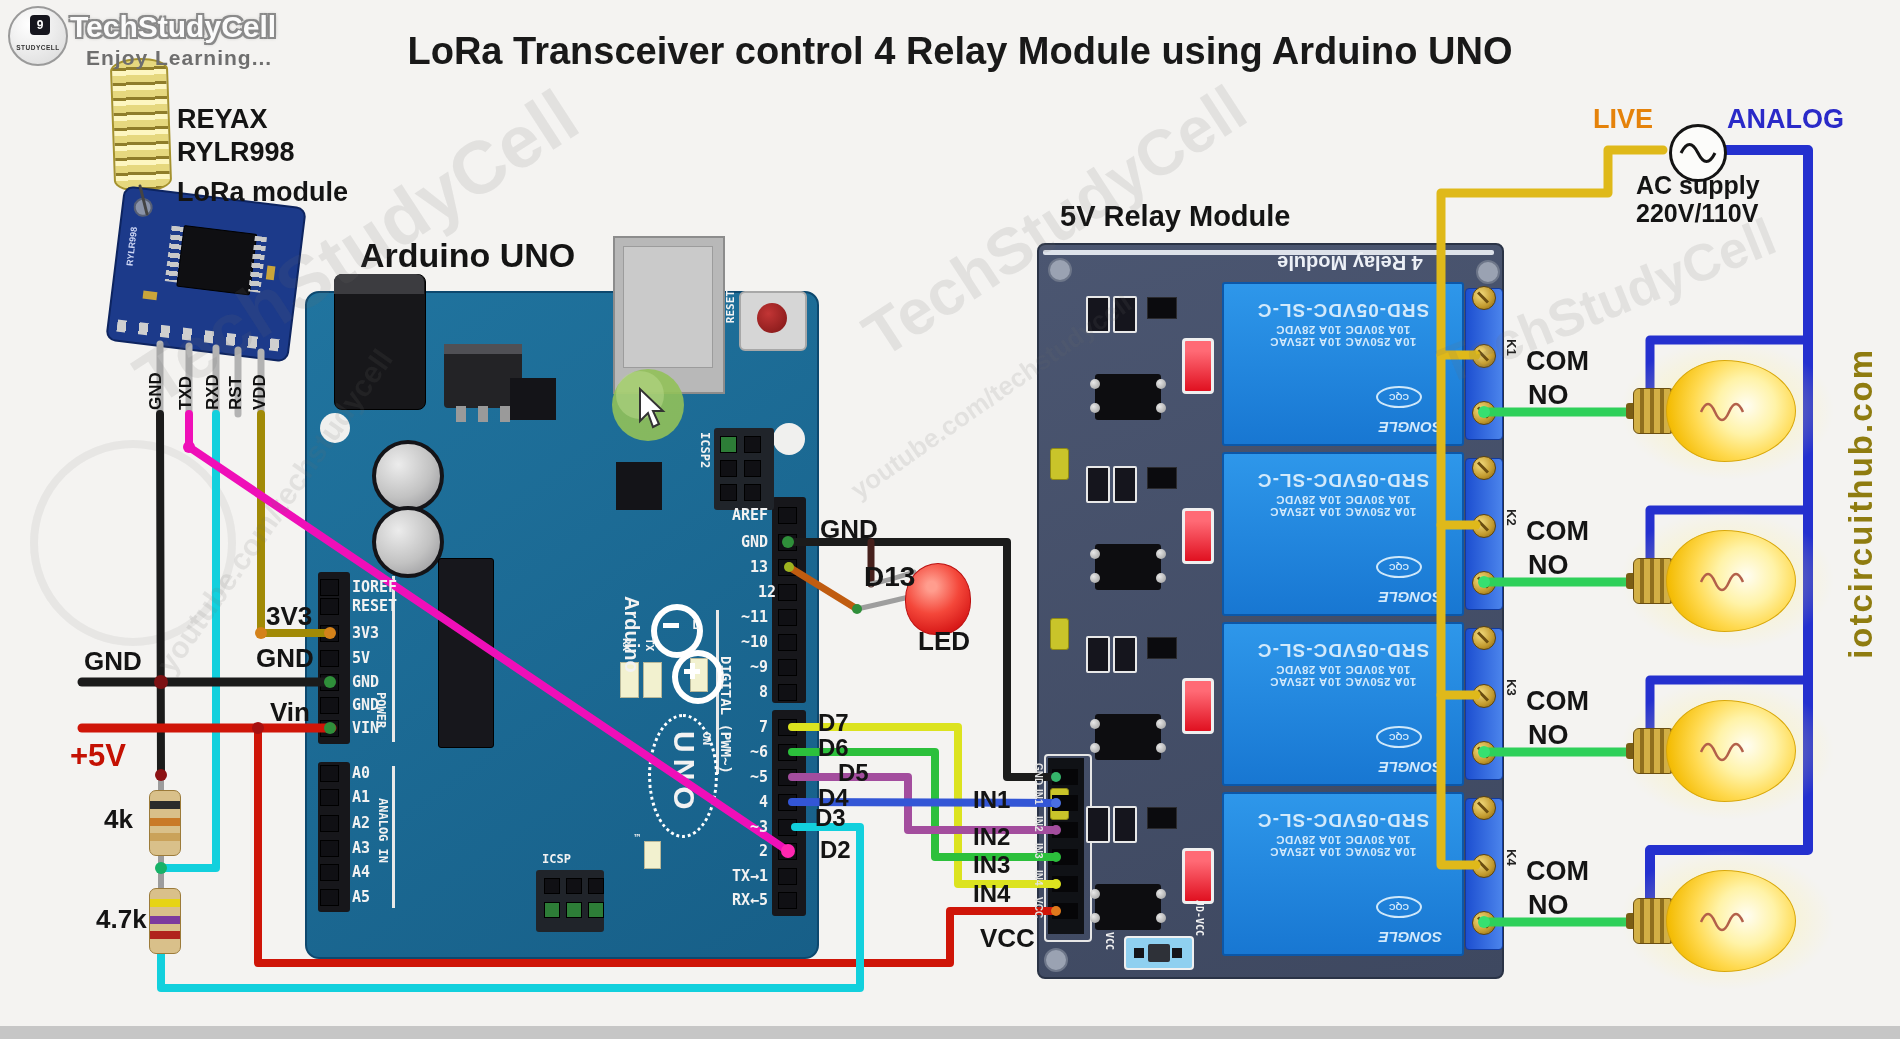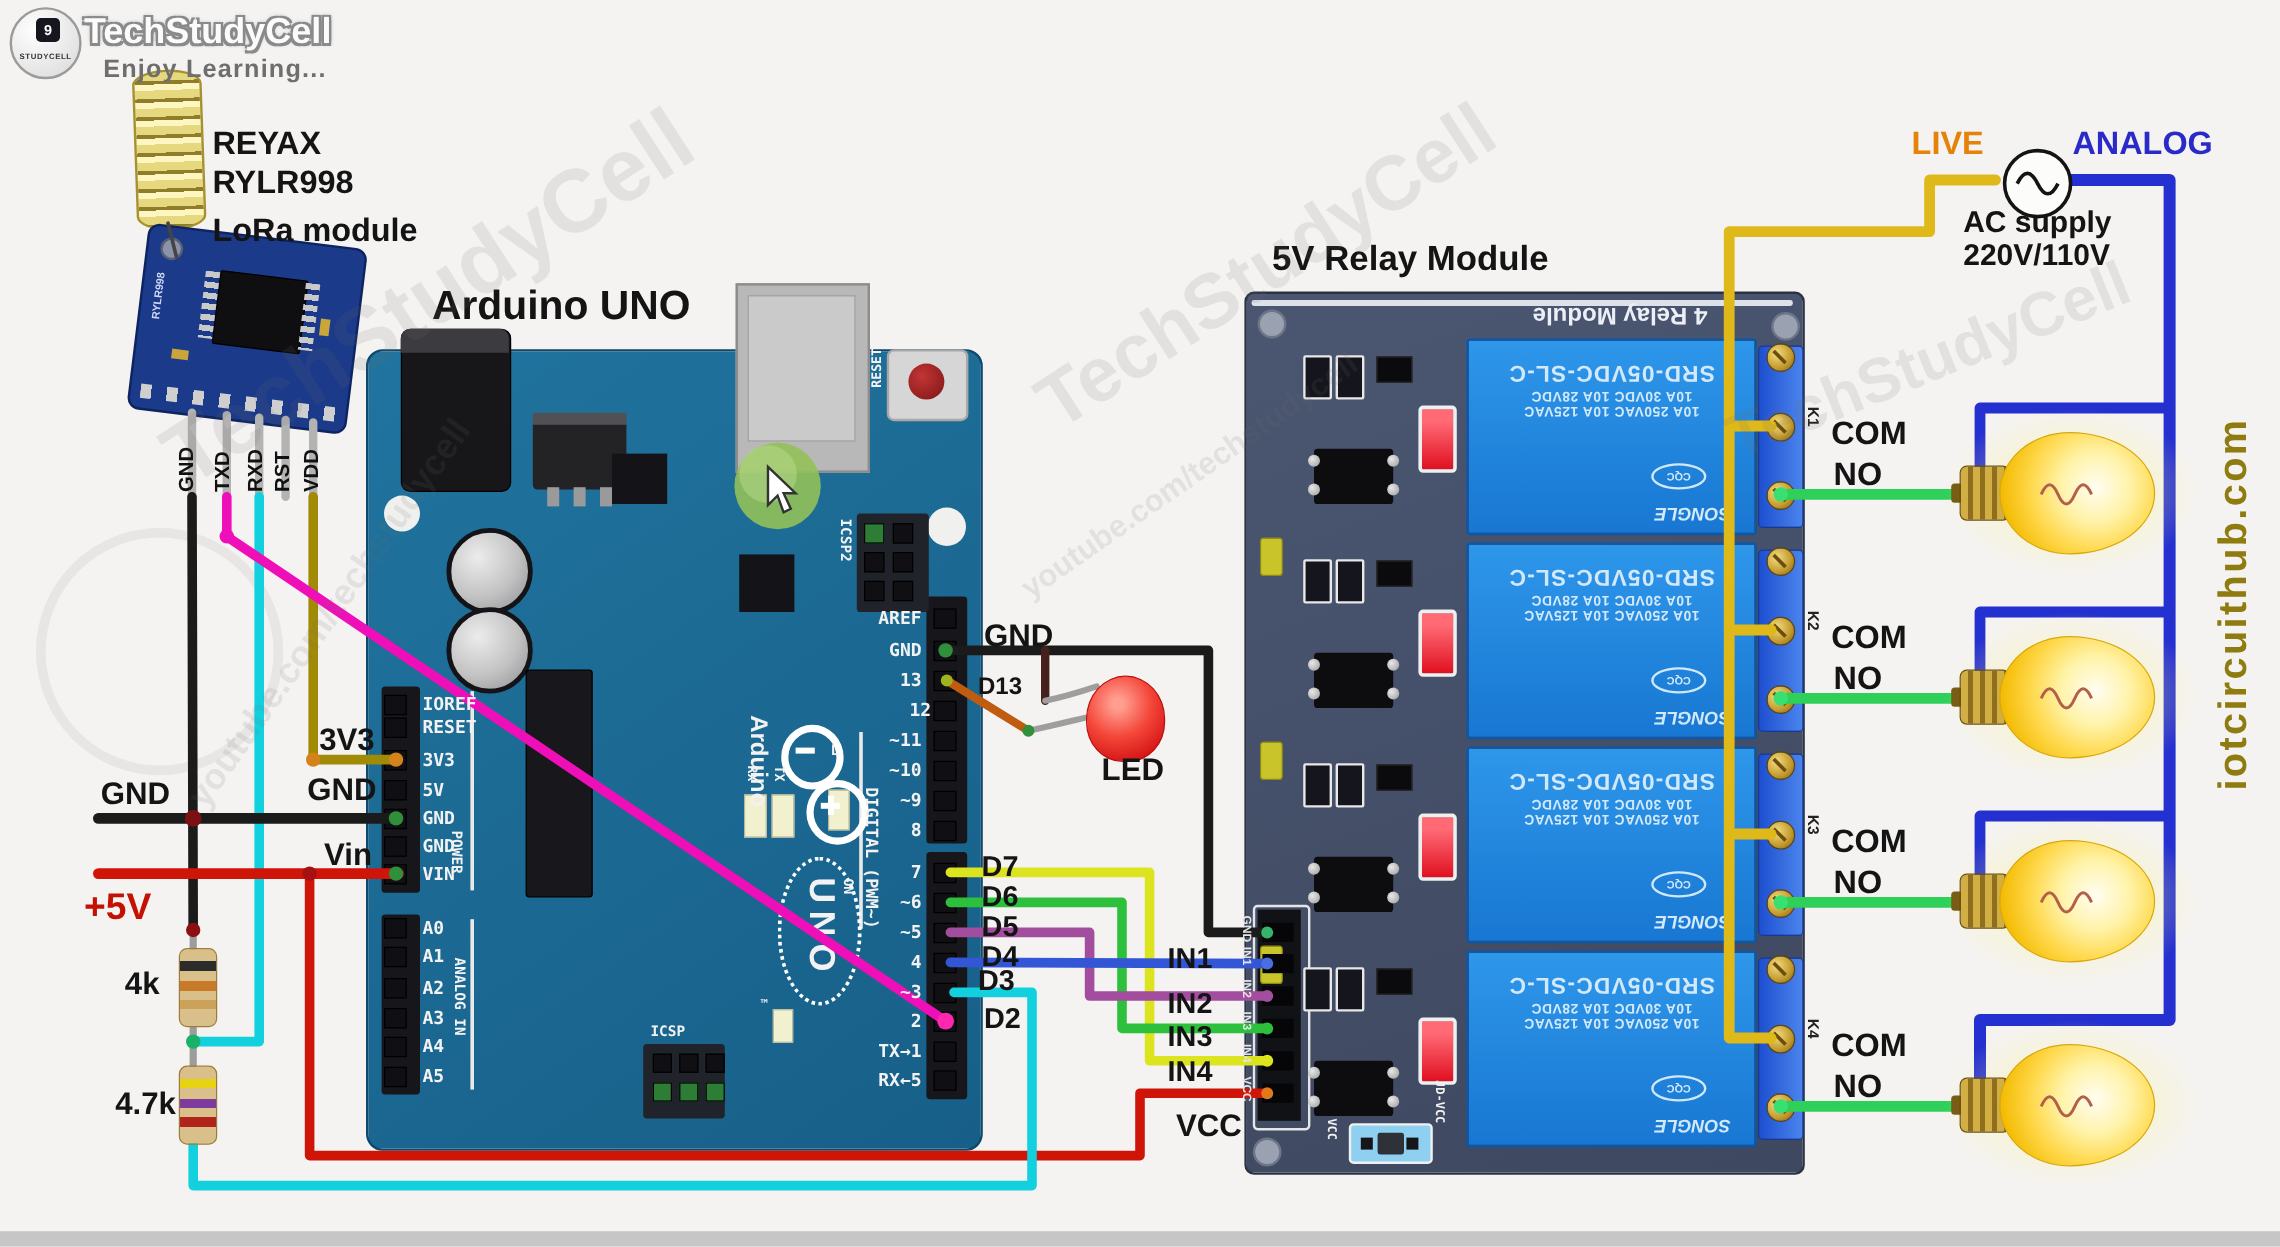--- a/index.html
+++ b/index.html
@@ -29,20 +29,21 @@
 
   <div class="abs" style="left:8px;top:6px;width:56px;height:56px;border-radius:50%;border:2px solid #9a9a9a;
               background:radial-gradient(circle at 35% 30%,#ffffff,#d8d8d8);z-index:3;">
     <div class="abs" style="left:20px;top:7px;width:20px;height:20px;background:#16161e;border-radius:4px;
                 color:#fff;font-size:12px;font-weight:bold;text-align:center;line-height:20px;">9</div>
     <div class="abs" style="left:0;top:36px;width:56px;text-align:center;font-size:6.5px;font-weight:bold;color:#333;letter-spacing:.5px;">STUDYCELL</div>
   </div>
   <div class="abs" style="left:70px;top:10px;font-size:30px;font-weight:bold;color:#fbfbfb;z-index:3;
               text-shadow:-2px -2px 0 #8a8a8a,2px -2px 0 #8a8a8a,-2px 2px 0 #8a8a8a,2px 2px 0 #8a8a8a,0 0 4px #666;">TechStudyCell</div>
   <div class="abs" style="left:86px;top:46px;font-size:21px;font-weight:bold;color:#6e6e6e;letter-spacing:1px;z-index:3;">Enjoy Learning...</div>
+  <div class="abs" style="left:300px;top:30px;width:1320px;text-align:center;font-size:38px;font-weight:bold;color:#191919;z-index:3;">LoRa Transceiver control 4 Relay Module using Arduino UNO</div>
 
   <div class="abs" style="left:30px;top:440px;width:190px;height:190px;border:8px solid rgba(120,120,120,.10);border-radius:50%;z-index:1;"></div>
   <div class="abs" style="left:1070px;top:420px;width:170px;height:170px;border:8px solid rgba(120,120,120,.10);border-radius:50%;z-index:1;"></div>
 
   <div class="abs" style="left:112px;top:58px;width:54px;height:130px;transform:rotate(-2deg);
               background:repeating-linear-gradient(180deg,#e6d87e 0 7px,#8f7d2a 7px 10px,#fdf6c0 10px 15px);
               border:2px solid #a5922e;border-radius:50%/9%;z-index:1;"></div>
   <div class="abs" style="left:114px;top:196px;width:180px;height:152px;transform:rotate(7deg);
               background:#1c3a8a;border:2px solid #0d2460;border-radius:10px;z-index:1;">
     <div class="abs" style="left:10px;top:8px;width:15px;height:15px;border-radius:50%;background:#8a93a8;border:2px solid #565f75;"></div>
@@ -160,25 +161,25 @@
   <div class="lbl" style="left:1636px;top:171px;font-size:25px;z-index:3;">AC supply</div>
   <div class="lbl" style="left:1636px;top:199px;font-size:25px;z-index:3;">220V/110V</div>
   <div class="abs vflip" style="left:1842px;top:348px;font-size:33px;font-weight:bold;color:#8f7c10;letter-spacing:2px;z-index:3;">iotcircuithub.com</div>
 
   <div class="lbl" style="left:84px;top:646px;font-size:26px;z-index:3;">GND</div>
   <div class="lbl" style="left:256px;top:643px;font-size:26px;z-index:3;">GND</div>
   <div class="lbl" style="left:270px;top:697px;font-size:26px;z-index:3;">Vin</div>
   <div class="lbl" style="left:70px;top:738px;font-size:31px;color:#c41103;z-index:3;">+5V</div>
   <div class="lbl" style="left:266px;top:601px;font-size:26px;z-index:3;">3V3</div>
   <div class="lbl" style="left:820px;top:514px;font-size:26px;z-index:3;">GND</div>
-  <div class="lbl" style="left:815px;top:561px;font-size:20px;z-index:3;">D13</div>
+  <div class="lbl" style="left:864px;top:561px;font-size:28px;z-index:3;">D13</div>
   <div class="lbl" style="left:918px;top:626px;font-size:26px;z-index:3;">LED</div>
   <div class="lbl" style="left:818px;top:709px;z-index:3;">D7</div>
   <div class="lbl" style="left:818px;top:734px;z-index:3;">D6</div>
-  <div class="lbl" style="left:818px;top:759px;z-index:3;">D5</div>
+  <div class="lbl" style="left:838px;top:759px;z-index:3;">D5</div>
   <div class="lbl" style="left:818px;top:784px;z-index:3;">D4</div>
   <div class="lbl" style="left:815px;top:804px;z-index:3;">D3</div>
   <div class="lbl" style="left:820px;top:836px;z-index:3;">D2</div>
   <div class="lbl" style="left:980px;top:923px;font-size:26px;z-index:3;">VCC</div>
 
   <svg class="abs" style="left:0;top:0;z-index:2;" width="1900" height="1039" viewBox="0 0 1900 1039">
     <g fill="none" stroke-linecap="round" stroke-linejoin="round">
       <path d="M140,186 L147,214" stroke="#444" stroke-width="3"></path>
 
       <path d="M160,344 V414" stroke="#b3b3b3" stroke-width="7"></path>

